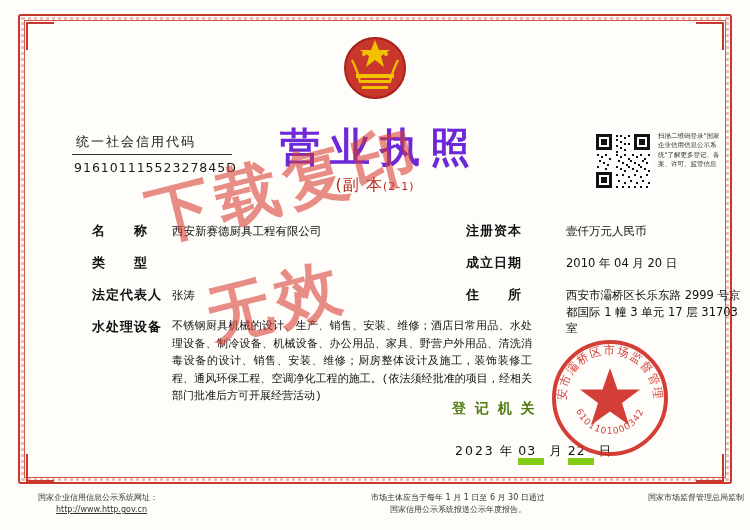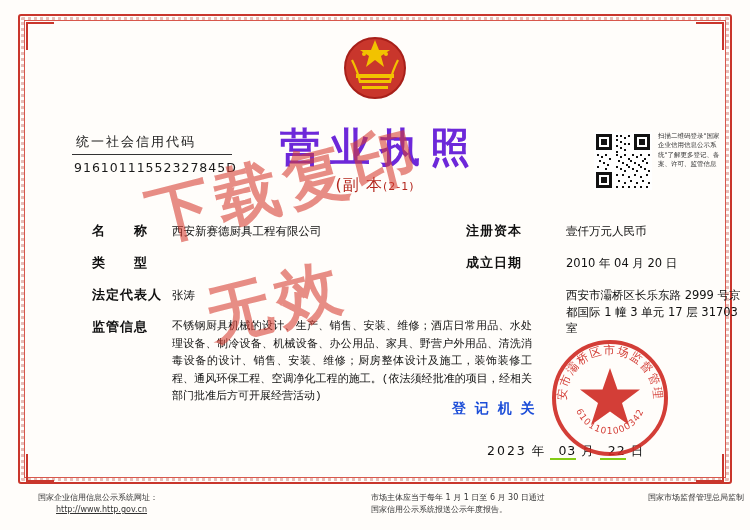--- a/index.html
+++ b/index.html
@@ -219,38 +219,38 @@
 
   
   .reg-auth {
     position: absolute;
     left: 452px;
     top: 400px;
     font-family: "DejaVu Sans", sans-serif;
     font-size: 14px;
     font-weight: bold;
     letter-spacing: 2px;
-    color: #1d4ed8;
+    color: #4d7c0f;
   }
   .date-line {
     position: absolute;
     left: 455px;
     top: 443px;
     width: 230px;
     font-family: "DejaVu Sans", sans-serif;
     font-size: 12.5px;
     color: #111;
     letter-spacing: 1px;
   }
-  .date-line span.num { letter-spacing: 2px; margin-left: 32px; }
+  .date-line span.num { letter-spacing: 2px; }
   .date-line .u {
     display: inline-block;
-    border-bottom: 2px solid #84cc16;
+    border-bottom: 7px solid #84cc16;
     min-width: 26px;
-    text-align: right;
+    text-align: left;
   }
 
   
   .seal {
     position: absolute;
     left: 548px;
     top: 336px;
     width: 124px;
     height: 124px;
     opacity: .9;
@@ -298,21 +298,21 @@
   .footer .fl a {
     color: #333;
     text-decoration: underline;
     display: block;
     margin-left: 18px;
   }
   .footer .fc {
     position: absolute;
     left: 355px;
     top: 0;
-    text-align: left;
+    text-align: center;
   }
   .footer .fr {
     position: absolute;
     right: 22px;
     top: 0;
     text-align: left;
   }
 </style>
 </head>
 <body>
@@ -441,24 +441,25 @@
       <div class="val2">壹仟万元人民币</div>
     </div>
     <div class="row">
       <div class="lab">类　　型</div>
       <div class="lab2">成立日期</div>
       <div class="val2">2010 年 04 月 20 日</div>
     </div>
     <div class="row">
       <div class="lab">法定代表人</div>
       <div class="val">张涛</div>
+      <div class="lab2">住　　所</div>
       <div class="val2">西安市灞桥区长乐东路 2999 号京都国际 1 幢 3 单元 17 层 31703 室</div>
     </div>
     <div class="row" style="min-height:100px;">
-      <div class="lab">监管信息</div>
+      <div class="lab">水处理设备</div>
       <div class="scope-val">不锈钢厨具机械的设计、生产、销售、安装、维修；酒店日常用品、水处理设备、制冷设备、机械设备、办公用品、家具、野营户外用品、清洗消毒设备的设计、销售、安装、维修；厨房整体设计及施工，装饰装修工程、通风环保工程、空调净化工程的施工。(依法须经批准的项目，经相关部门批准后方可开展经营活动)</div>
     </div>
   </div>
 
   <div class="reg-auth">登 记 机 关</div>
   <div class="date-line">
     <span class="num">2023</span>
     <span>年</span>
     <span class="u">03</span>
     <span>月</span>

